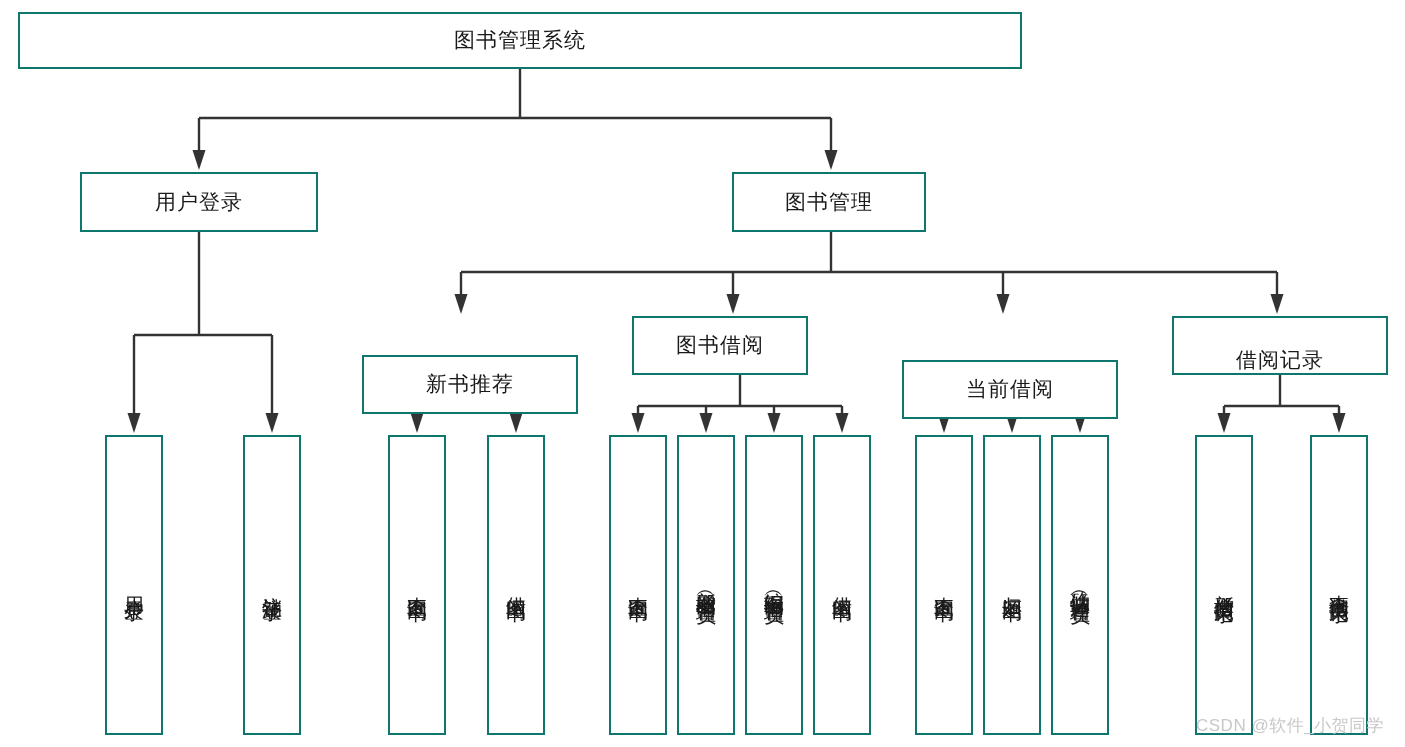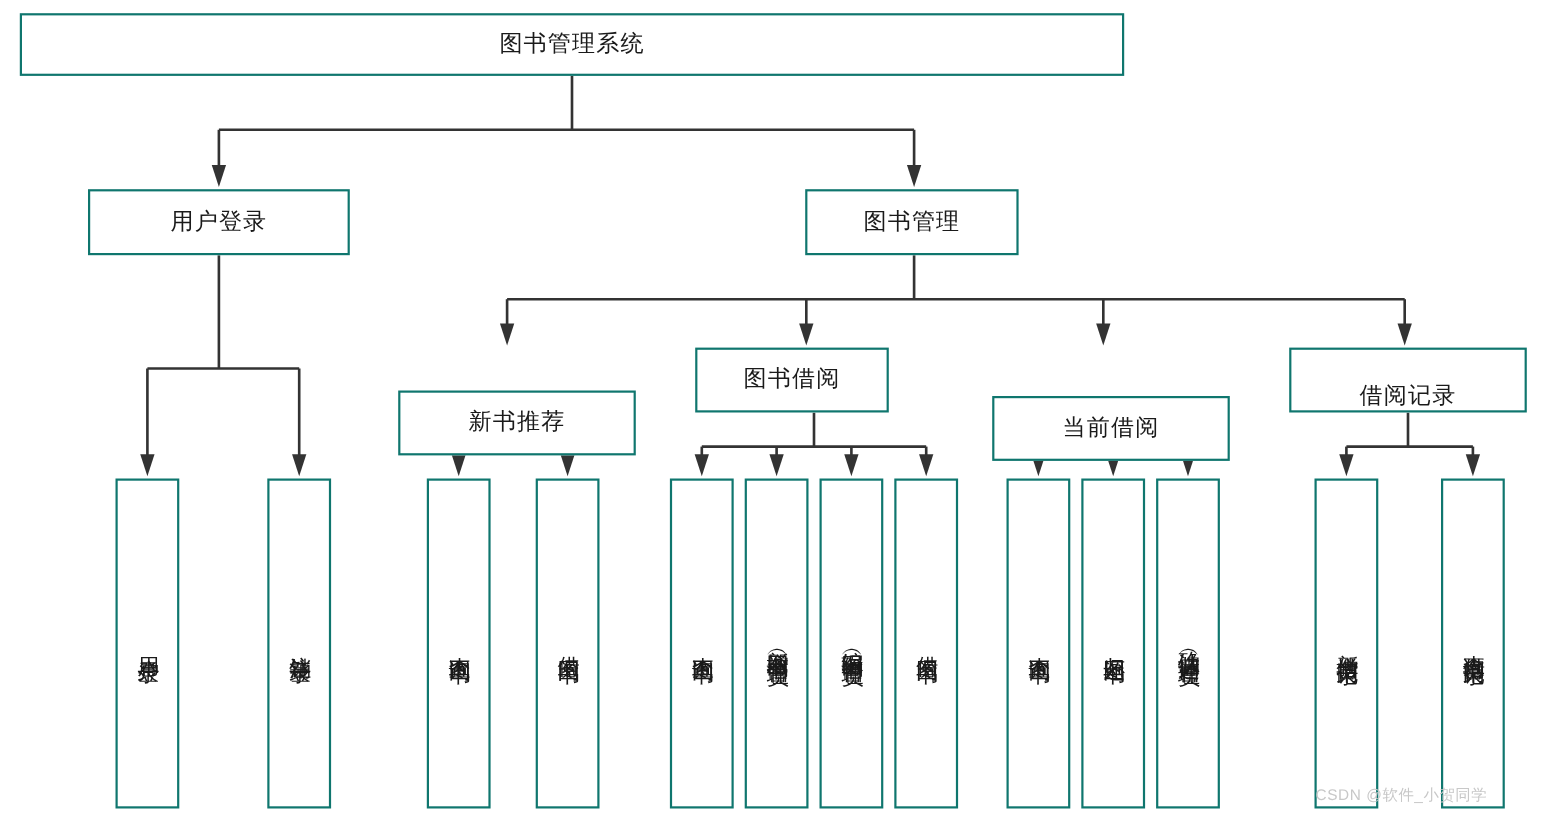--- a/index.html
+++ b/index.html
@@ -52,21 +52,21 @@
     writing-mode: vertical-rl;
     text-orientation: upright;
     font-size: 20px;
     letter-spacing: 2px;
     line-height: 1.35;
     max-height: 268px;
   }
   .watermark {
     position: absolute;
     color: #c8c8c8;
-    font-size: 14px;
+    font-size: 17px;
     letter-spacing: 0.5px;
     white-space: nowrap;
     user-select: none;
   }
 </style>
 </head>
 <body>
 
 <div id="diagram-root">
 

